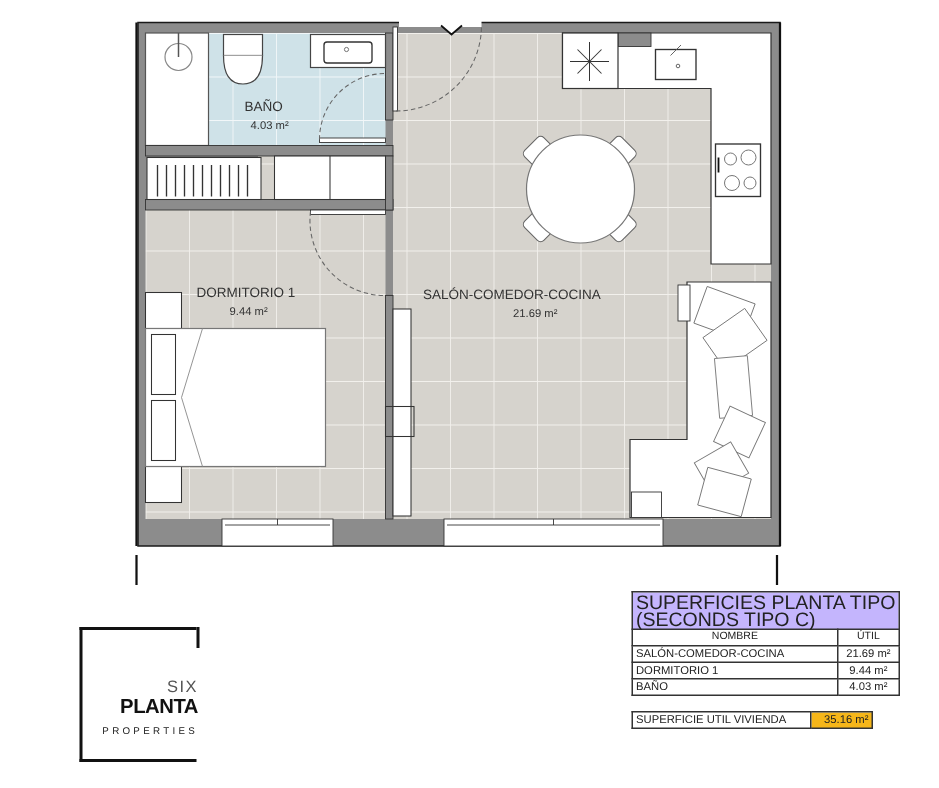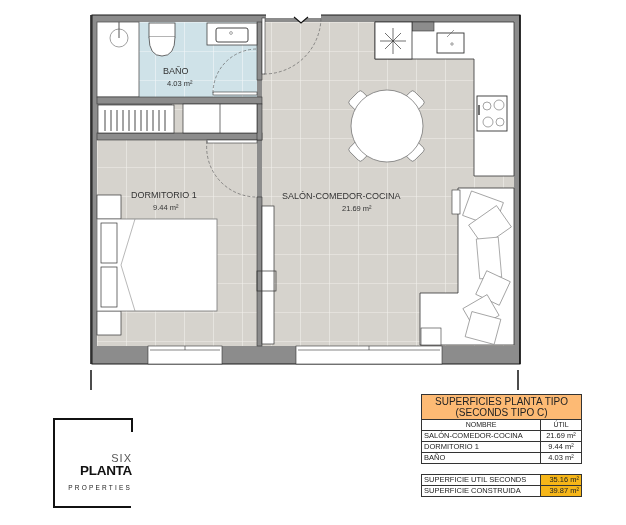--- a/index.html
+++ b/index.html
@@ -1,21 +1,21 @@
 <!DOCTYPE html>
 <html><head>
 <meta charset="utf-8">
 <style>
   html, body { margin:0; padding:0; background:#ffffff; }
   body { width:626px; height:525px; position:relative; overflow:hidden; font-family:"Liberation Sans", sans-serif; }
   .abs { position:absolute; }
   svg text { font-family:"Liberation Sans", sans-serif; }
   .tbl { position:absolute; left:421px; top:394px; width:161px; border-collapse:collapse; font-size:7.5px; color:#222; }
   .tbl td { border:1px solid #333; padding:0 2px; height:10px; line-height:10px; white-space:nowrap; }
-  .tbl .hdr { background:#fdba74; text-align:center; font-size:10px; line-height:11px; height:24px; border:1.5px solid #333; }
+  .tbl .hdr { background:#c4b5fd; font-size:13px; line-height:11px; height:24px; border:1.5px solid #333; }
   .tbl .colh { text-align:center; font-size:7px; }
   .tbl .val { text-align:center; width:36px; }
   .tbl2 { position:absolute; left:421px; top:474px; width:161px; border-collapse:collapse; font-size:7.5px; color:#222; }
   .tbl2 td { border:1px solid #333; padding:0 2px; height:10px; line-height:10px; white-space:nowrap; }
   .tbl2 .hl { background:#f6b619; text-align:right; width:36px; }
   .logo-box { position:absolute; left:53px; top:418px; width:75px; width:76px; height:86px; border-left:2px solid #111; border-top:2px solid #111; border-bottom:2px solid #111; }
   .logo-box .rt { position:absolute; right:-2px; top:-2px; width:2px; height:14px; background:#111; }
   .logo-six { position:absolute; left:80px; top:452px; width:52px; text-align:right; font-size:11px; color:#555; letter-spacing:1px; }
   .logo-sec { position:absolute; left:60px; top:463px; width:72px; text-align:right; font-size:13.5px; font-weight:bold; color:#111; letter-spacing:-0.3px; }
   .logo-prop { position:absolute; left:58px; top:484px; width:74px; text-align:right; font-size:6.5px; color:#222; letter-spacing:2.2px; }
@@ -240,21 +240,17 @@
   <tr>
     <td>BAÑO</td>
     <td class="val">4.03 m²</td>
   </tr>
 </tbody>
   </table>
 
 <table class="tbl2">
   <tbody>
       <tr>
-    <td>SUPERFICIE UTIL SECONDS</td>
+    <td>SUPERFICIE UTIL VIVIENDA</td>
     <td class="hl">35.16 m²</td>
-  </tr>
-  <tr>
-    <td>SUPERFICIE CONSTRUIDA</td>
-    <td class="hl">39.87 m²</td>
   </tr>
 </tbody>
   </table>
 
 </body></html>

